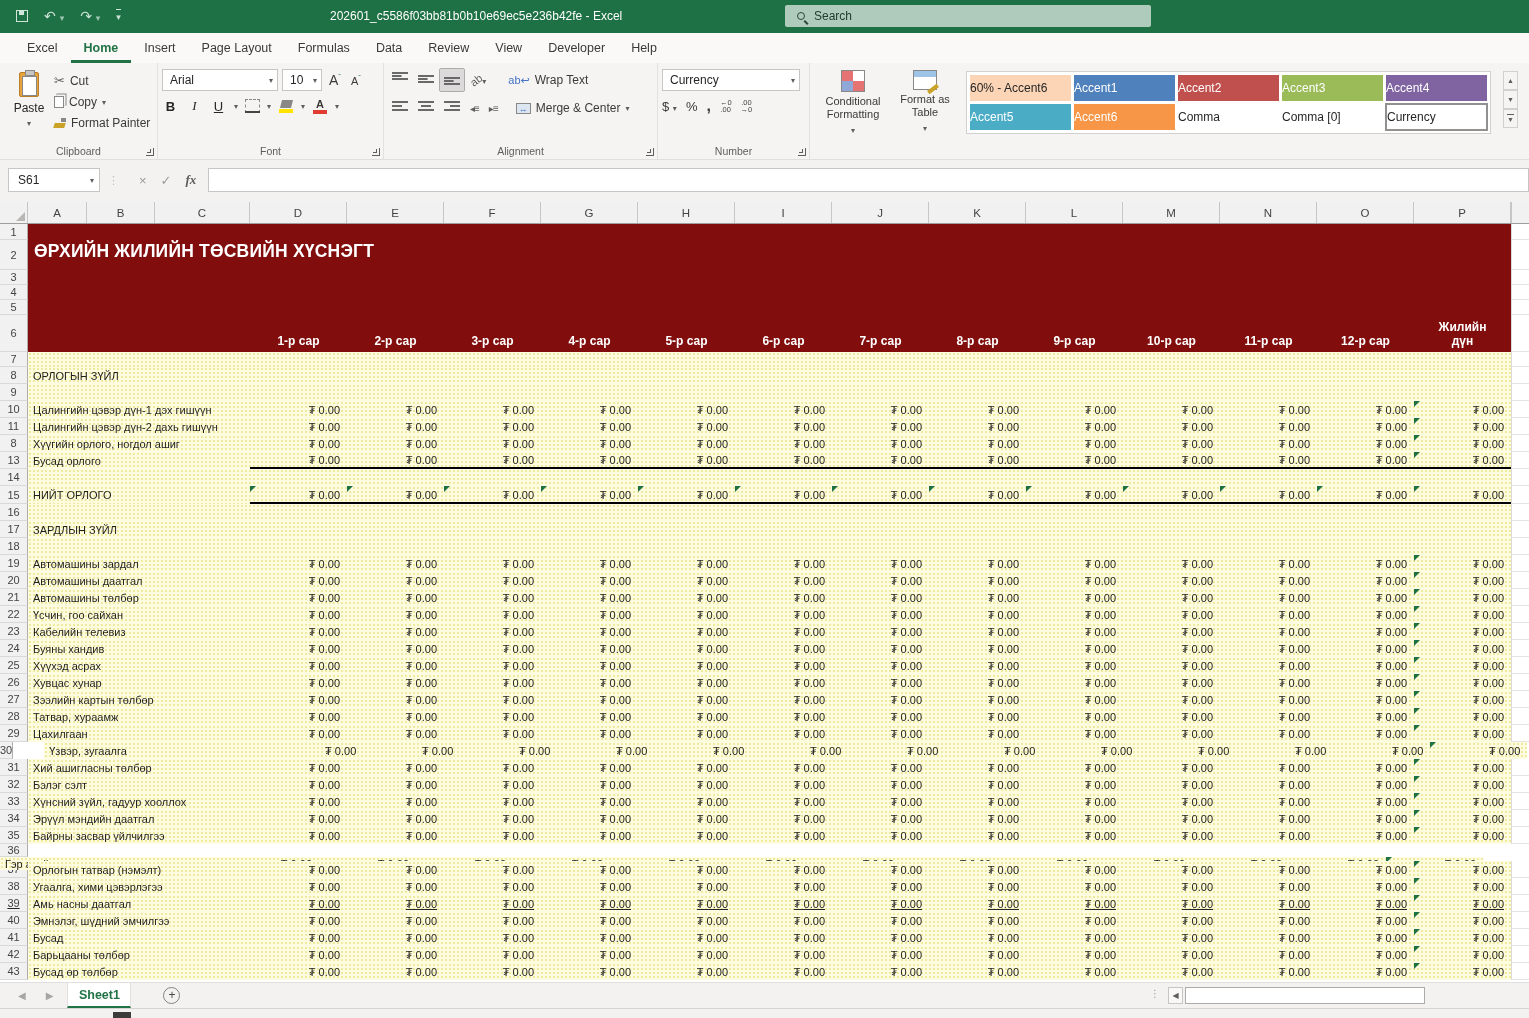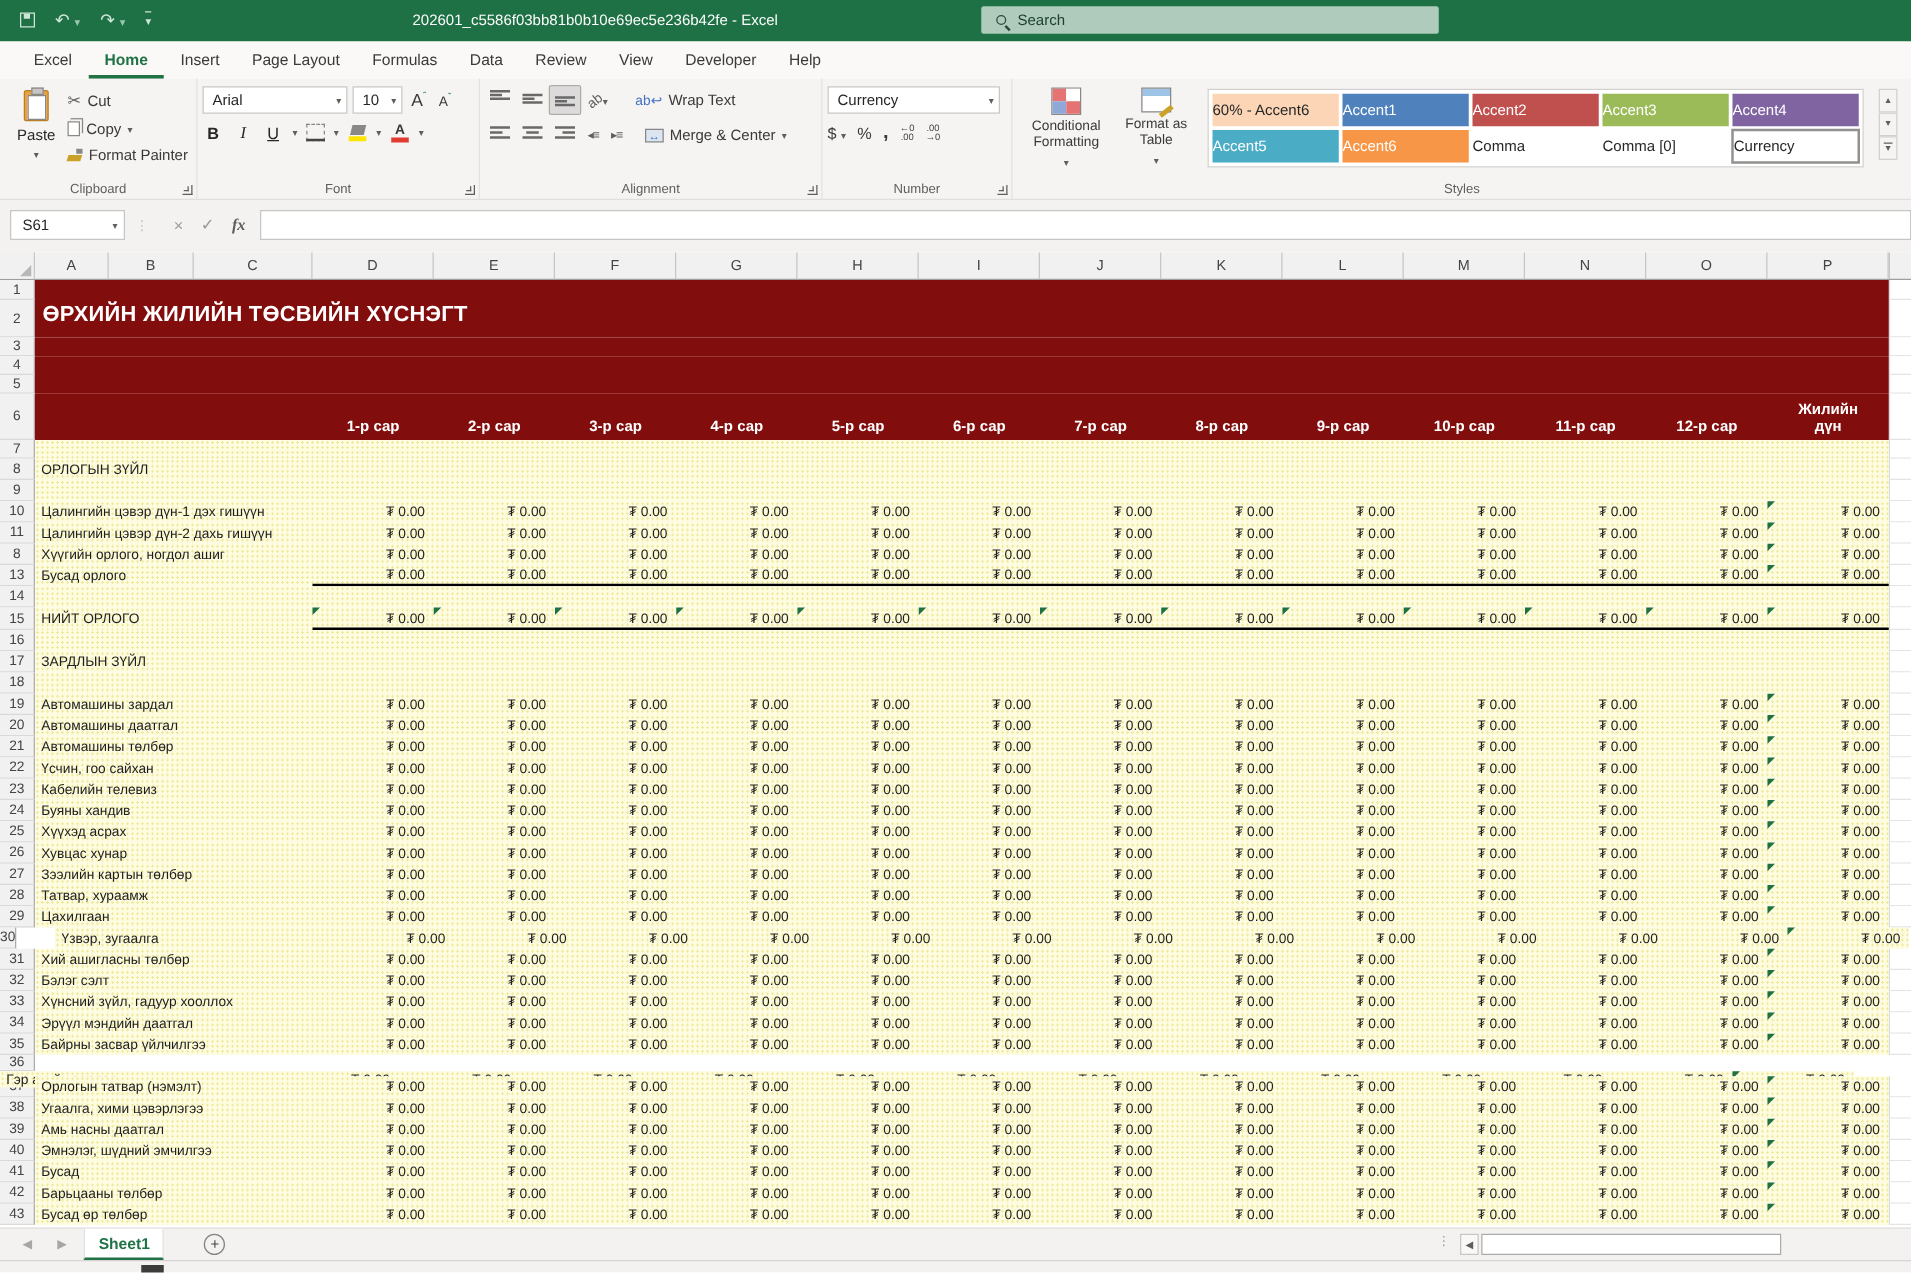--- a/index.html
+++ b/index.html
@@ -315,21 +315,20 @@
           <div class="gcell selected" style="background: rgb(255, 255, 255); color: rgb(38, 38, 38);">Currency</div>
         </div>
       <div class="gal-ctl">
         <div>▲</div>
         <div>▼</div>
         <div class="gal-more">
             <span>▼</span>
           </div>
       </div>
     </div>
-    <div class="glabel">Styles</div>
   </div>
 </div>
 
 <div class="formula-row">
   <div class="namebox">
       <span>S61</span>
       <span class="caret">▾</span>
     </div>
   <span class="fdots">⋮</span>
   <div class="fbtns">
@@ -994,21 +993,21 @@
           <div class="cell">₮ 0.00</div>
           <div class="cell">₮ 0.00</div>
           <div class="cell">₮ 0.00</div>
           <div class="cell">₮ 0.00</div>
           <div class="cell">₮ 0.00</div>
           <div class="cell tri">₮ 0.00</div>
         </div>
       </div>
       <div class="ghost"></div>
     </div>
-    <div class="srow" style="height: 17px;">
+    <div class="srow" style="height: 17px; text-decoration: underline;">
       <div class="rownum">39</div>
       <div class="rcontent yellow">
         <span class="rlabel">Амь насны даатгал</span>
         <div class="cells">
           <div class="cell">₮ 0.00</div>
           <div class="cell">₮ 0.00</div>
           <div class="cell">₮ 0.00</div>
           <div class="cell">₮ 0.00</div>
           <div class="cell">₮ 0.00</div>
           <div class="cell">₮ 0.00</div>

